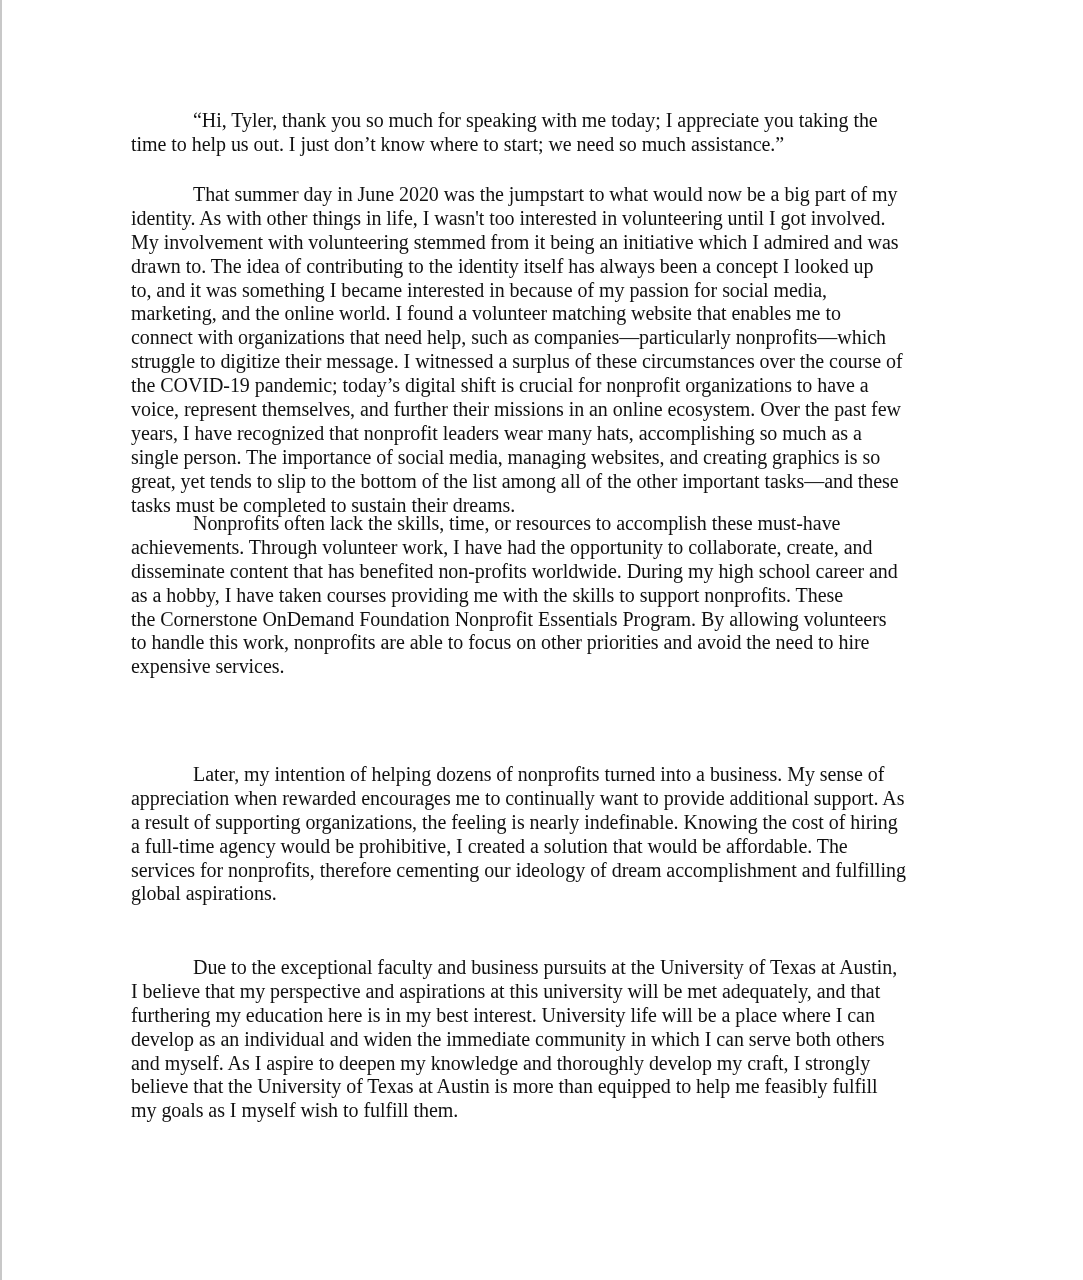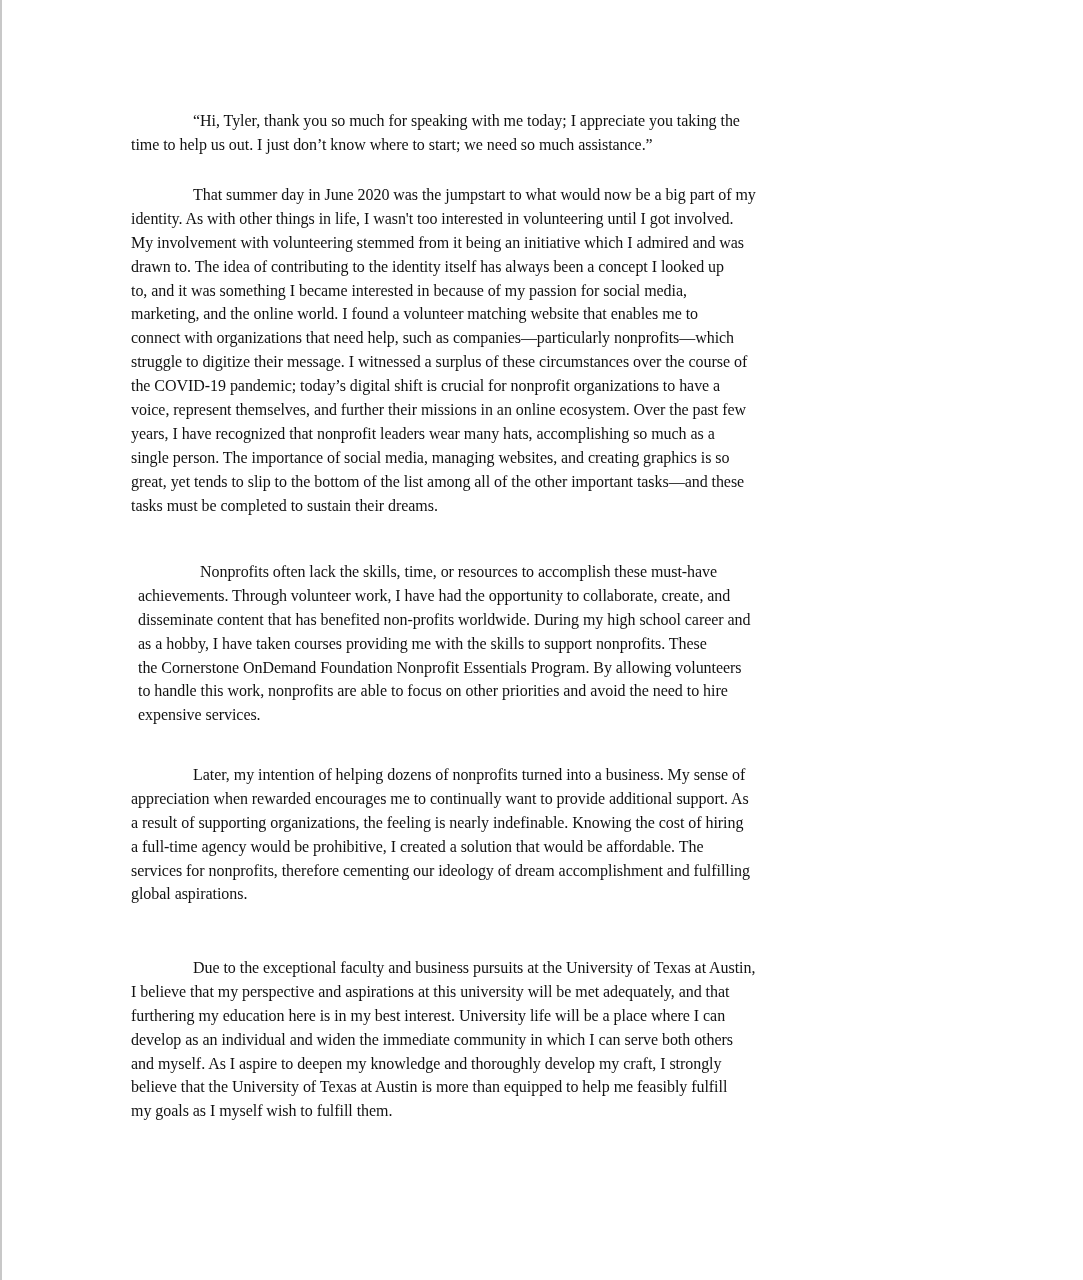--- a/index.html
+++ b/index.html
@@ -25,29 +25,29 @@
       width: 830px;
     }
     .para {
       position: absolute;
       left: 0;
       width: 830px;
     }
     .line {
       display: block;
       white-space: nowrap;
-      font-size: 16px;
+      font-size: 20px;
       line-height: 23.9px;
       height: 23.9px;
       letter-spacing: -0.05px;
     }
     .line.indent { padding-left: 62px; }
     #p1 { top: 109px; }
     #p2 { top: 183px; }
-    #p3 { top: 560px; margin-left: 7px; }
+    #p3 { top: 512px; }
     #p4 { top: 763px; }
     #p5 { top: 956px; }
   </style>
 </head>
 <body>
 
 <div class="page-edge"></div>
 
 <div class="doc">
   <div class="para" id="p1">

